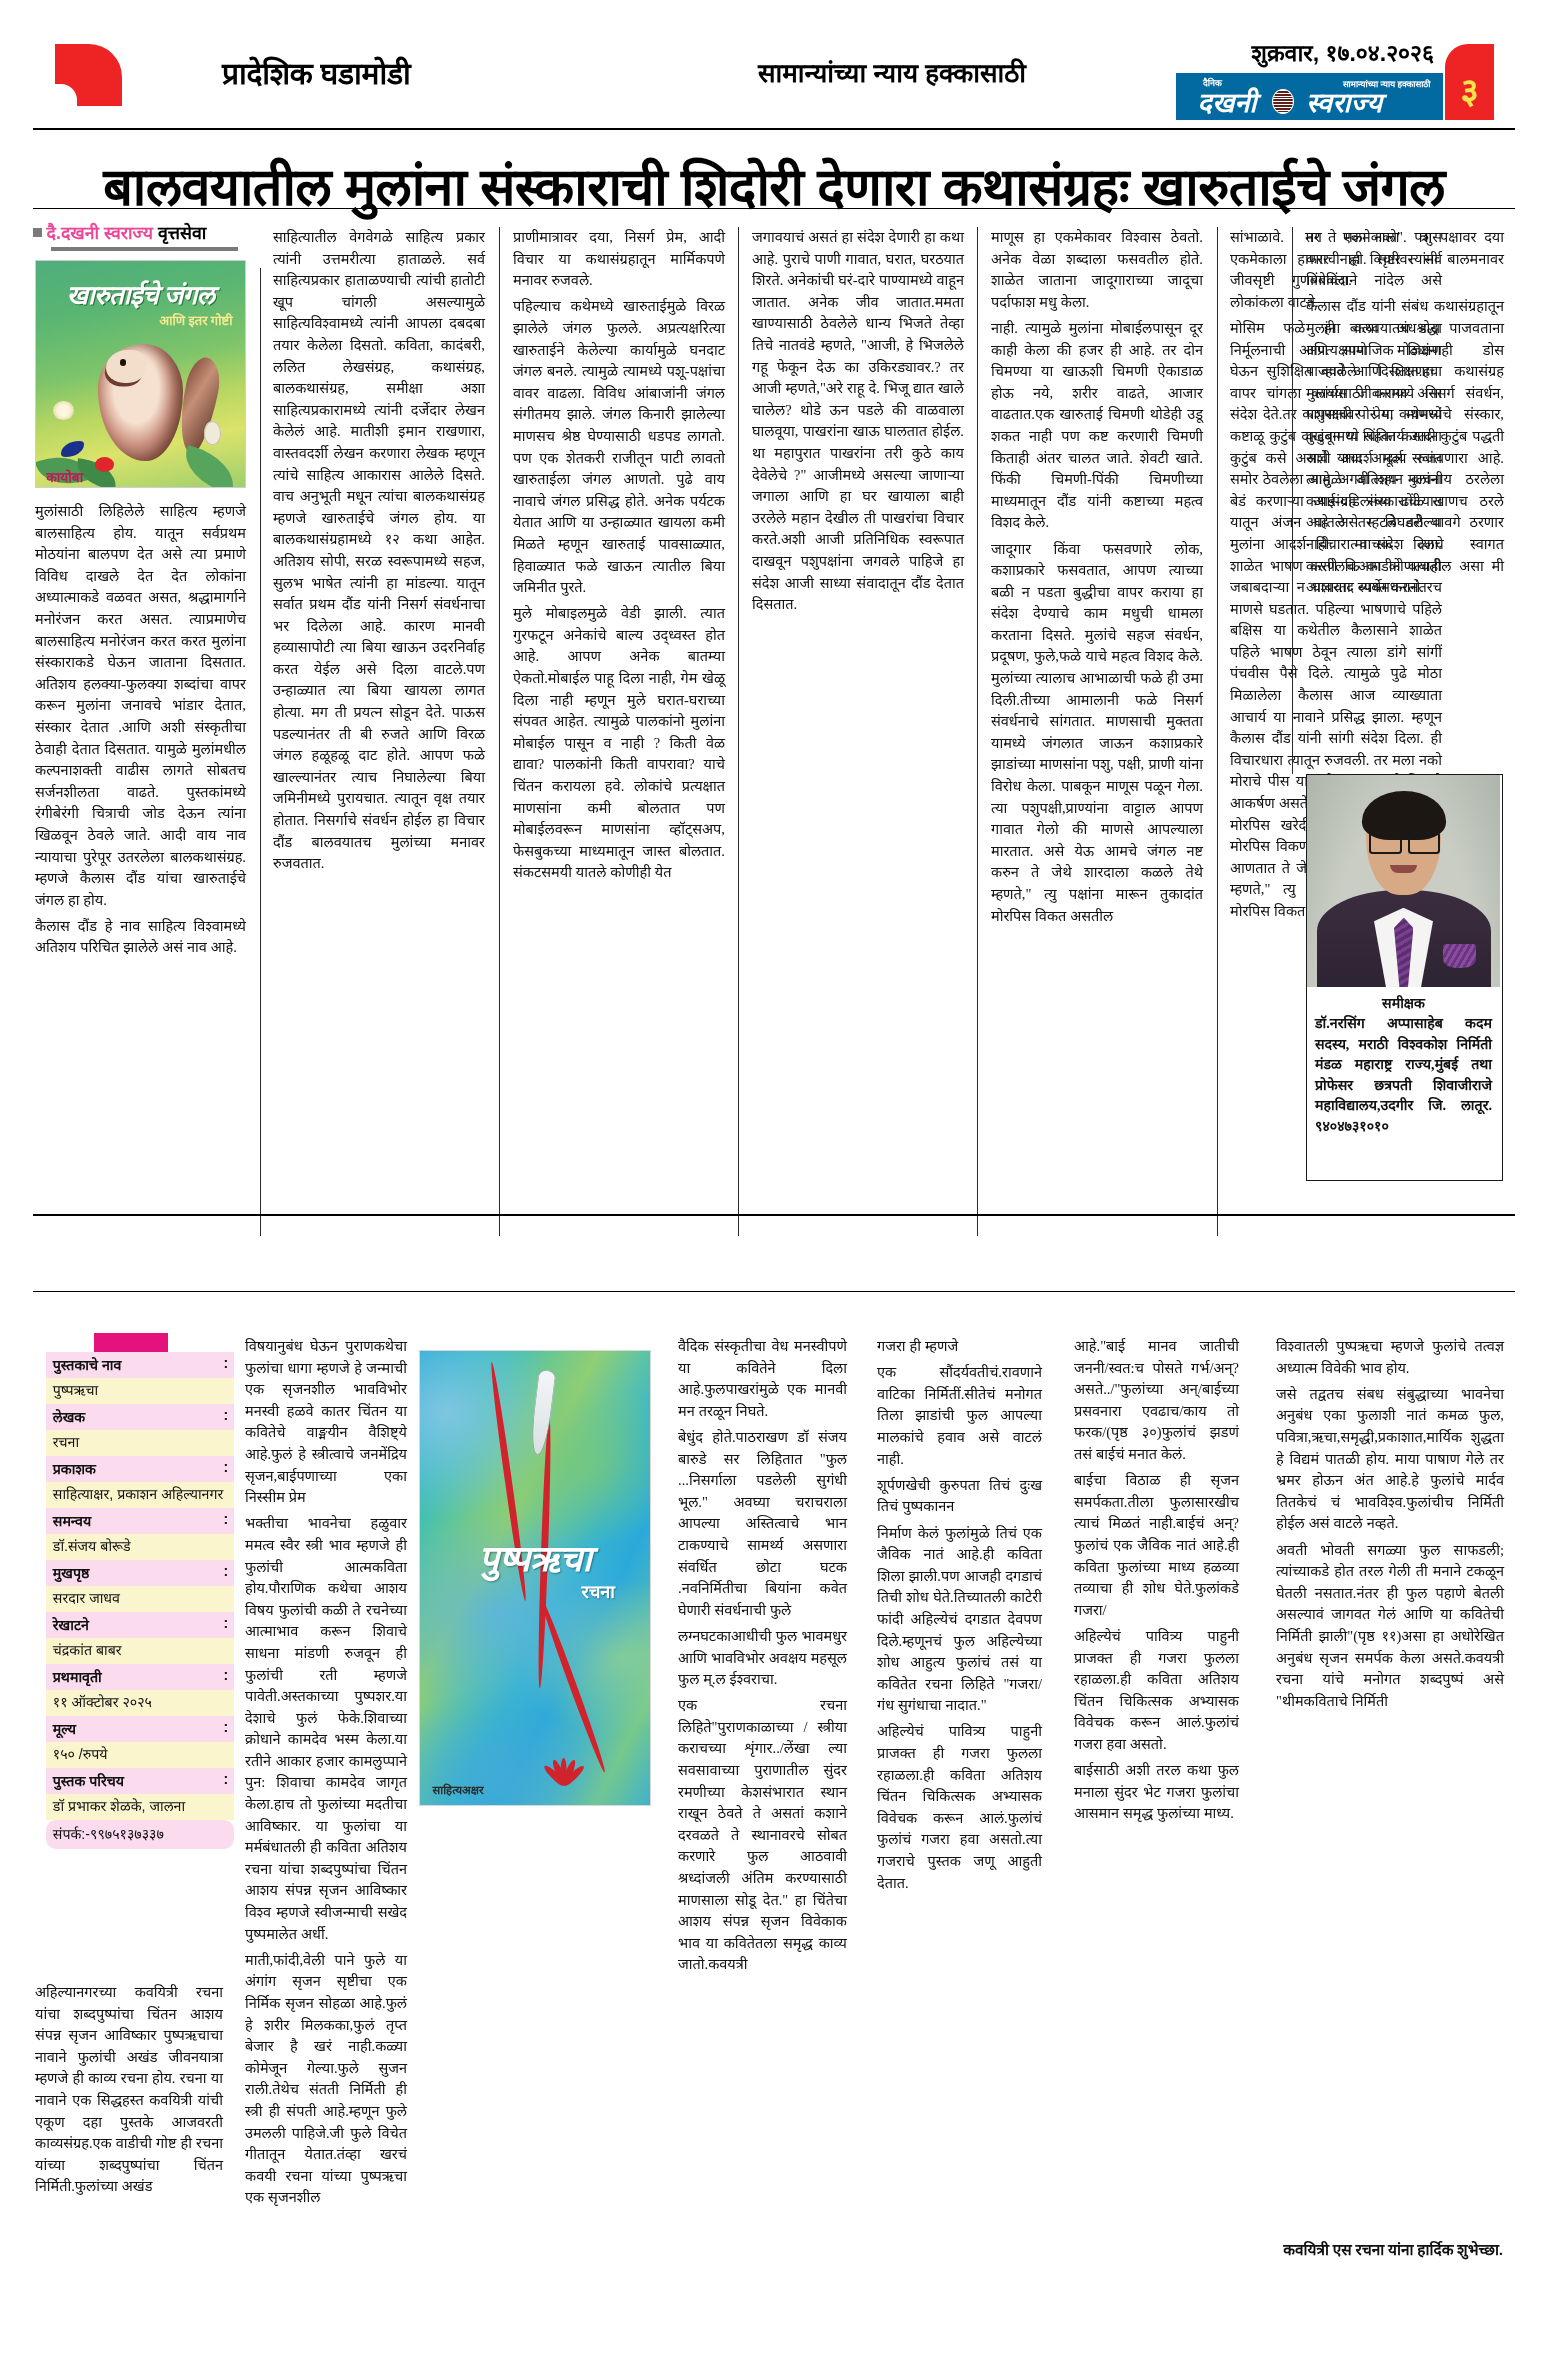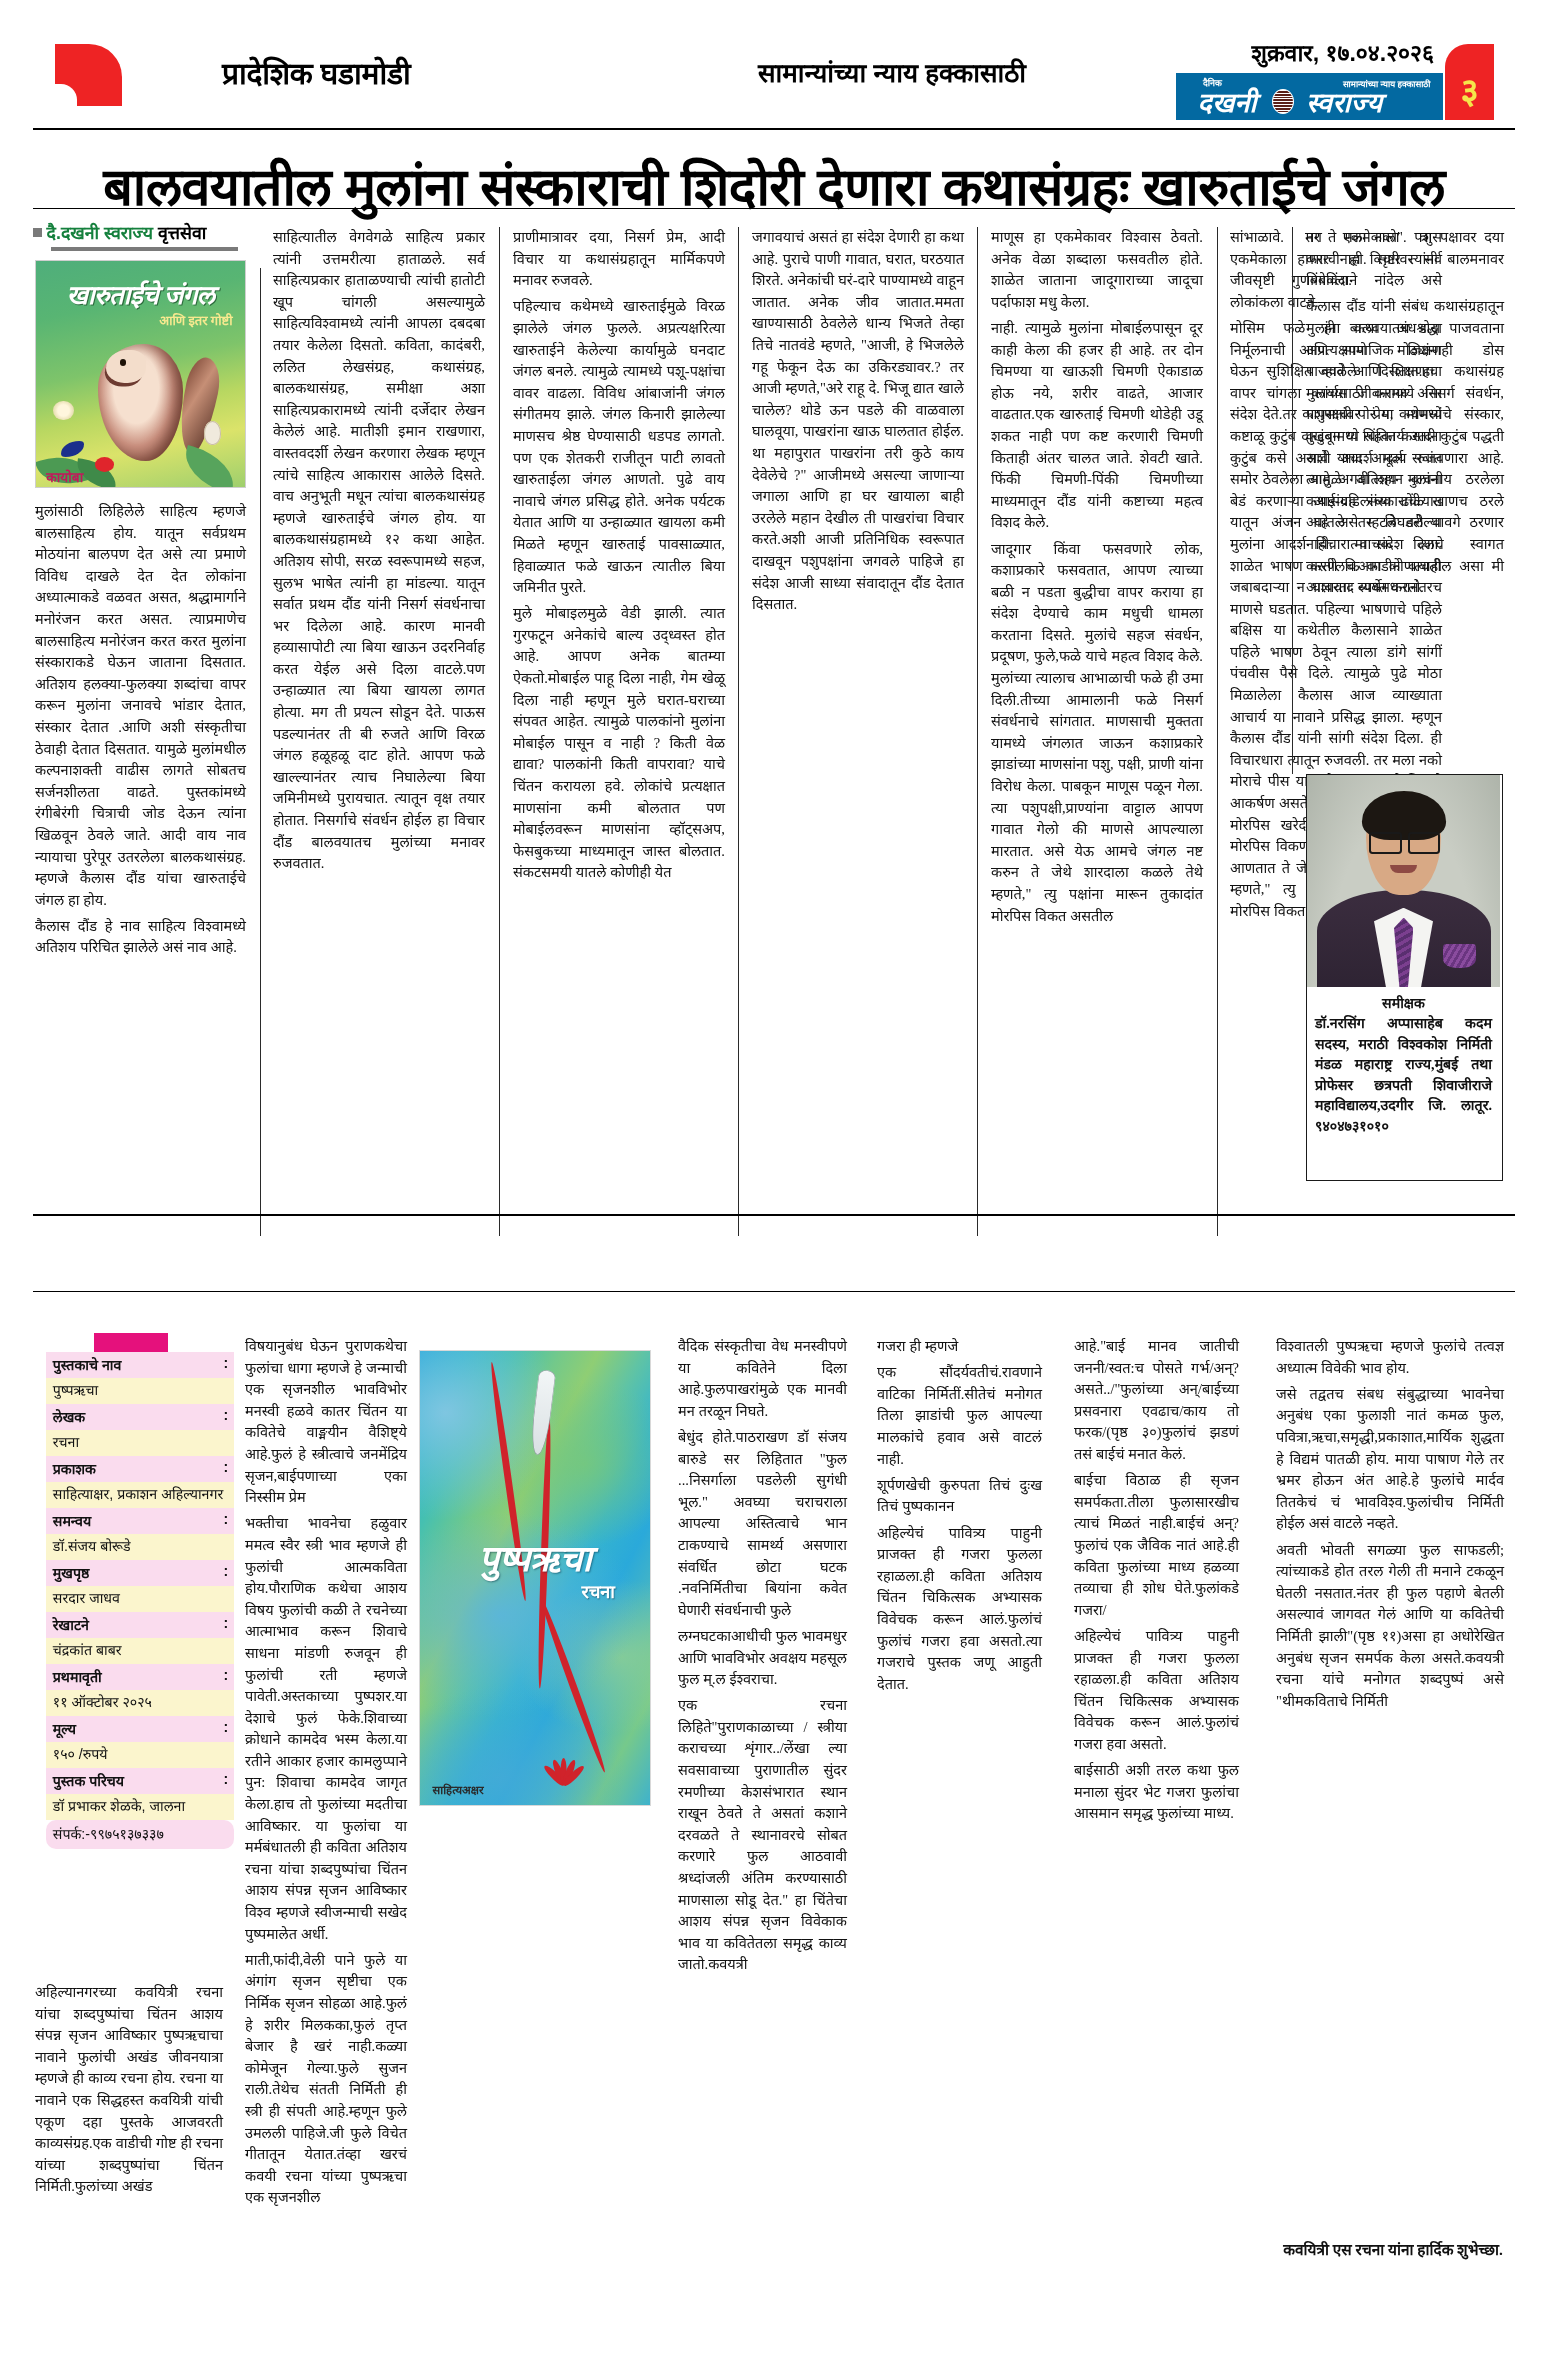--- a/index.html
+++ b/index.html
@@ -181,21 +181,21 @@
     font-size: 17.7px;
     font-weight: 700;
   }
   .byline .sq {
     display: inline-block;
     width: 9px; height: 9px;
     background: #7a7a7a;
     margin-right: 4.6px;
     vertical-align: 1.7px;
   }
-  .byline .red { color: #15803d; }
+  .byline .red { color: #ec4899; }
   .byline .blk { color: #000; }
   .byline-rule {
     position: absolute;
     left: 51px;
     top: 247px;
     width: 187px;
     height: 4px;
     background: #7a7a7a;
   }
 
@@ -753,20 +753,21 @@
     <p>वैदिक संस्कृतीचा वेध मनस्वीपणे या कवितेने दिला आहे.फुलपाखरांमुळे एक मानवी मन तरळून निघते.</p>
     <p>बेधुंद होते.पाठराखण डॉ संजय बारुडे सर लिहितात "फुल ...निसर्गाला पडलेली सुगंधी भूल." अवघ्या चराचराला आपल्या अस्तित्वाचे भान टाकण्याचे सामर्थ्य असणारा संवर्धित छोटा घटक .नवनिर्मितीचा बियांना कवेत घेणारी संवर्धनाची फुले</p>
     <p>लग्नघटकाआधीची फुल भावमधुर आणि भावविभोर अवक्षय महसूल फुल म्.ल ईश्वराचा.</p>
     <p>एक रचना लिहिते"पुराणकाळाच्या / स्त्रीया कराचच्या शृंगार../लेंखा ल्या सवसावाच्या पुराणातील सुंदर रमणीच्या केशसंभारात स्थान राखून ठेवते ते असतां कशाने दरवळते ते स्थानावरचे सोबत करणारे फुल आठवावी श्रध्दांजली अंतिम करण्यासाठी माणसाला सोडू देत." हा चिंतेचा आशय संपन्न सृजन विवेकाक भाव या कवितेतला समृद्ध काव्य जातो.कवयत्री</p>
   </div>
 
   <div class="col" style="left:877px; top:1336px; width:165px; height:1025px;">
     <p>गजरा ही म्हणजे</p>
     <p>एक सौंदर्यवतीचं.रावणाने वाटिका निर्मितीं.सीतेचं मनोगत तिला झाडांची फुल आपल्या मालकांचे हवाव असे वाटलं नाही.</p>
     <p>शूर्पणखेची कुरुपता तिचं दुःख तिचं पुष्पकानन</p>
+    <p>निर्माण केलं फुलांमुळे तिचं एक जैविक नातं आहे.ही कविता शिला झाली.पण आजही दगडाचं तिची शोध घेते.तिच्यातली काटेरी फांदी अहिल्येचं दगडात देवपण दिले.म्हणूनचं फुल अहिल्येच्या शोध आहुत्य फुलांचं तसं या कवितेत रचना लिहिते "गजरा/ गंध सुगंधाचा नादात."</p>
     <p>अहिल्येचं पावित्र्य पाहुनी प्राजक्त ही गजरा फुलला रहाळला.ही कविता अतिशय चिंतन चिकित्सक अभ्यासक विवेचक करून आलं.फुलांचं फुलांचं गजरा हवा असतो.त्या गजराचे पुस्तक जणू आहुती देतात.</p>
   </div>
 
   <div class="col" style="left:1074px; top:1336px; width:165px; height:889px;">
     <p>आहे."बाई मानव जातीची जननी/स्वत:च पोसते गर्भ/अन्? असते../"फुलांच्या अन्/बाईच्या प्रसवनारा एवढाच/काय तो फरक/(पृष्ठ ३०)फुलांचं झडणं तसं बाईचं मनात केलं.</p>
     <p>बाईचा विठाळ ही सृजन समर्पकता.तीला फुलासारखीच त्याचं मिळतं नाही.बाईचं अन्? फुलांचं एक जैविक नातं आहे.ही कविता फुलांच्या माध्य हळव्या तव्याचा ही शोध घेते.फुलांकडे गजरा/</p>
     <p>अहिल्येचं पावित्र्य पाहुनी प्राजक्त ही गजरा फुलला रहाळला.ही कविता अतिशय चिंतन चिकित्सक अभ्यासक विवेचक करून आलं.फुलांचं गजरा हवा असतो.</p>
     <p>बाईसाठी अशी तरल कथा फुल मनाला सुंदर भेट गजरा फुलांचा आसमान समृद्ध फुलांच्या माध्य.</p>
   </div>
 

